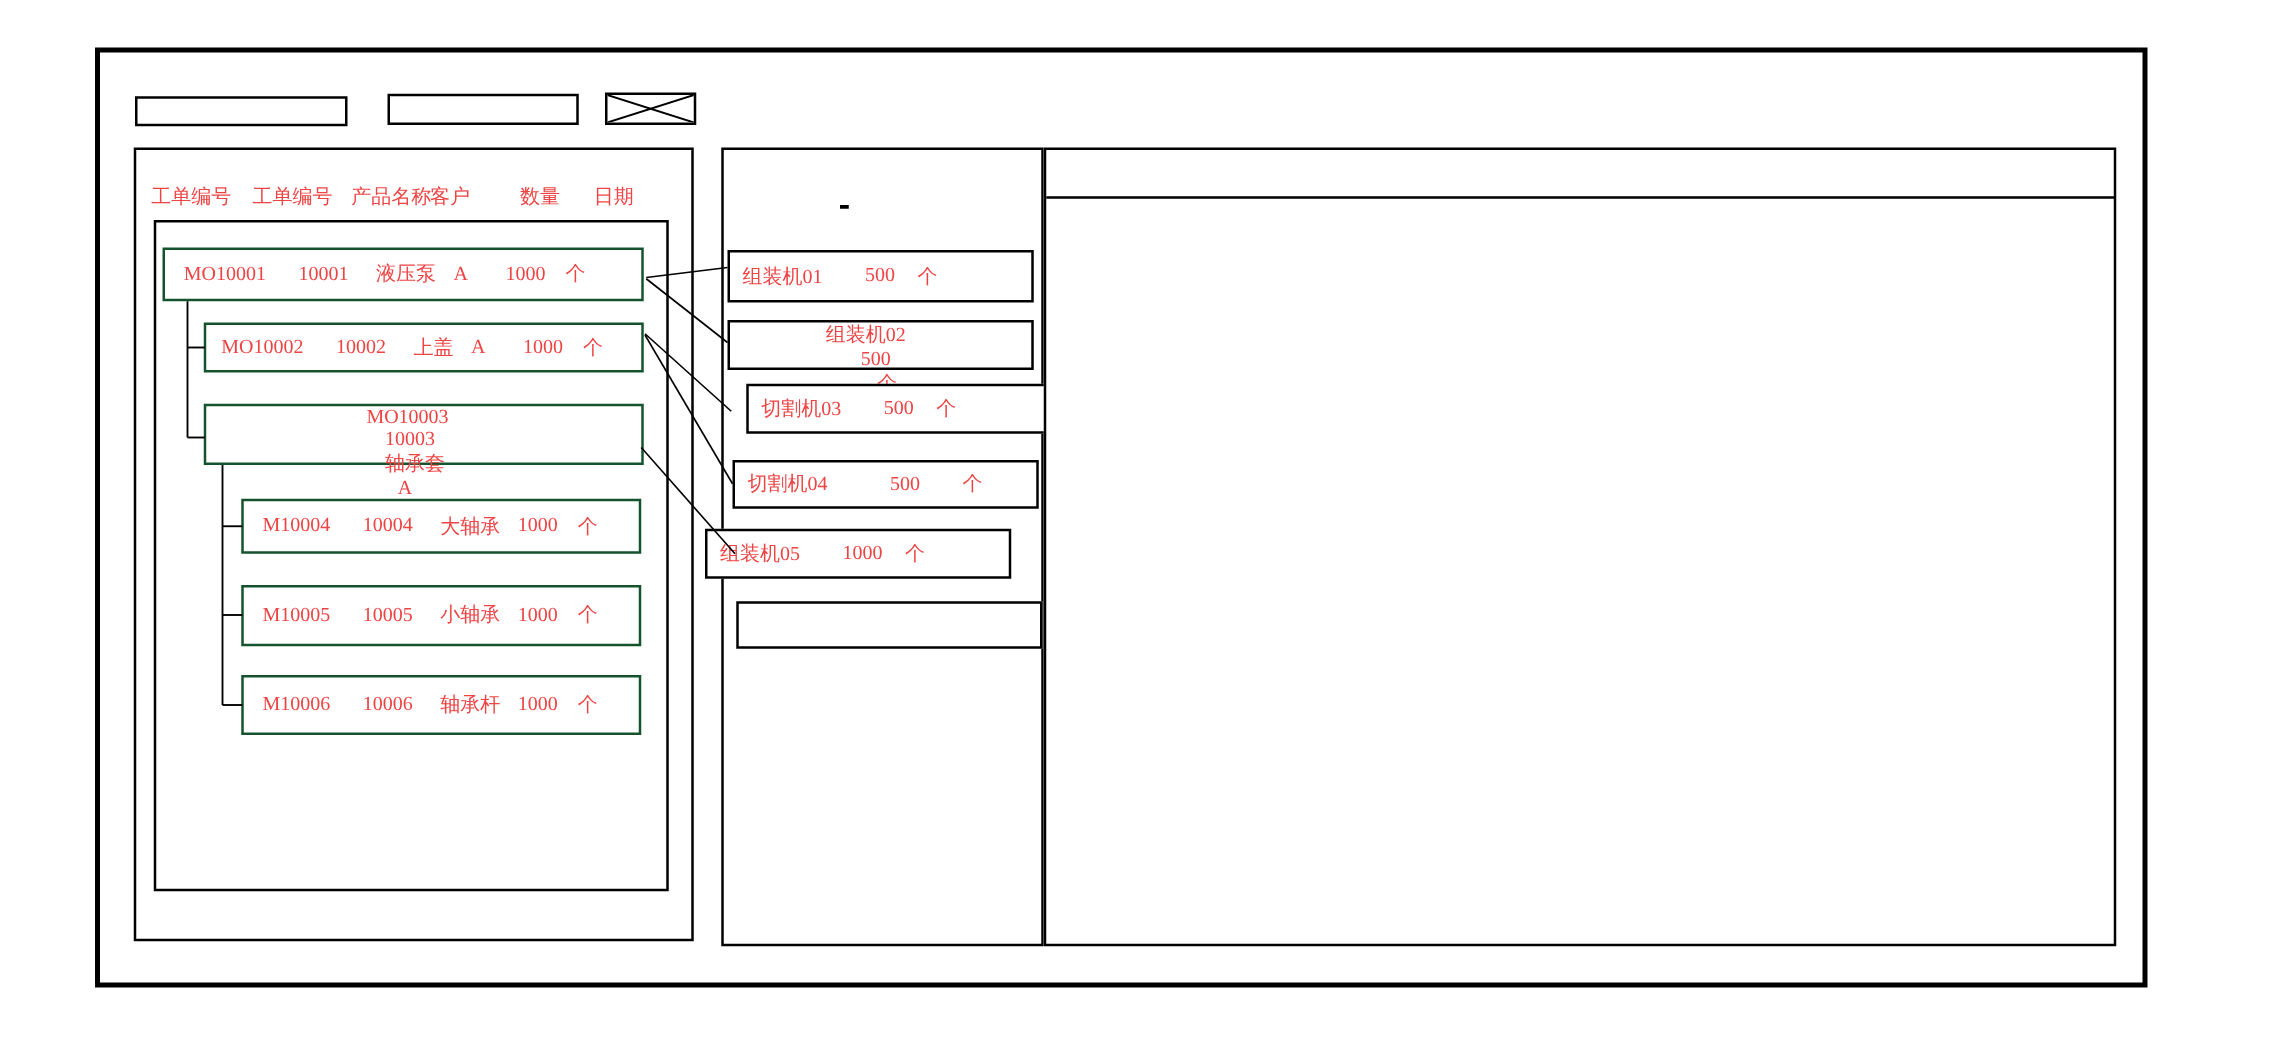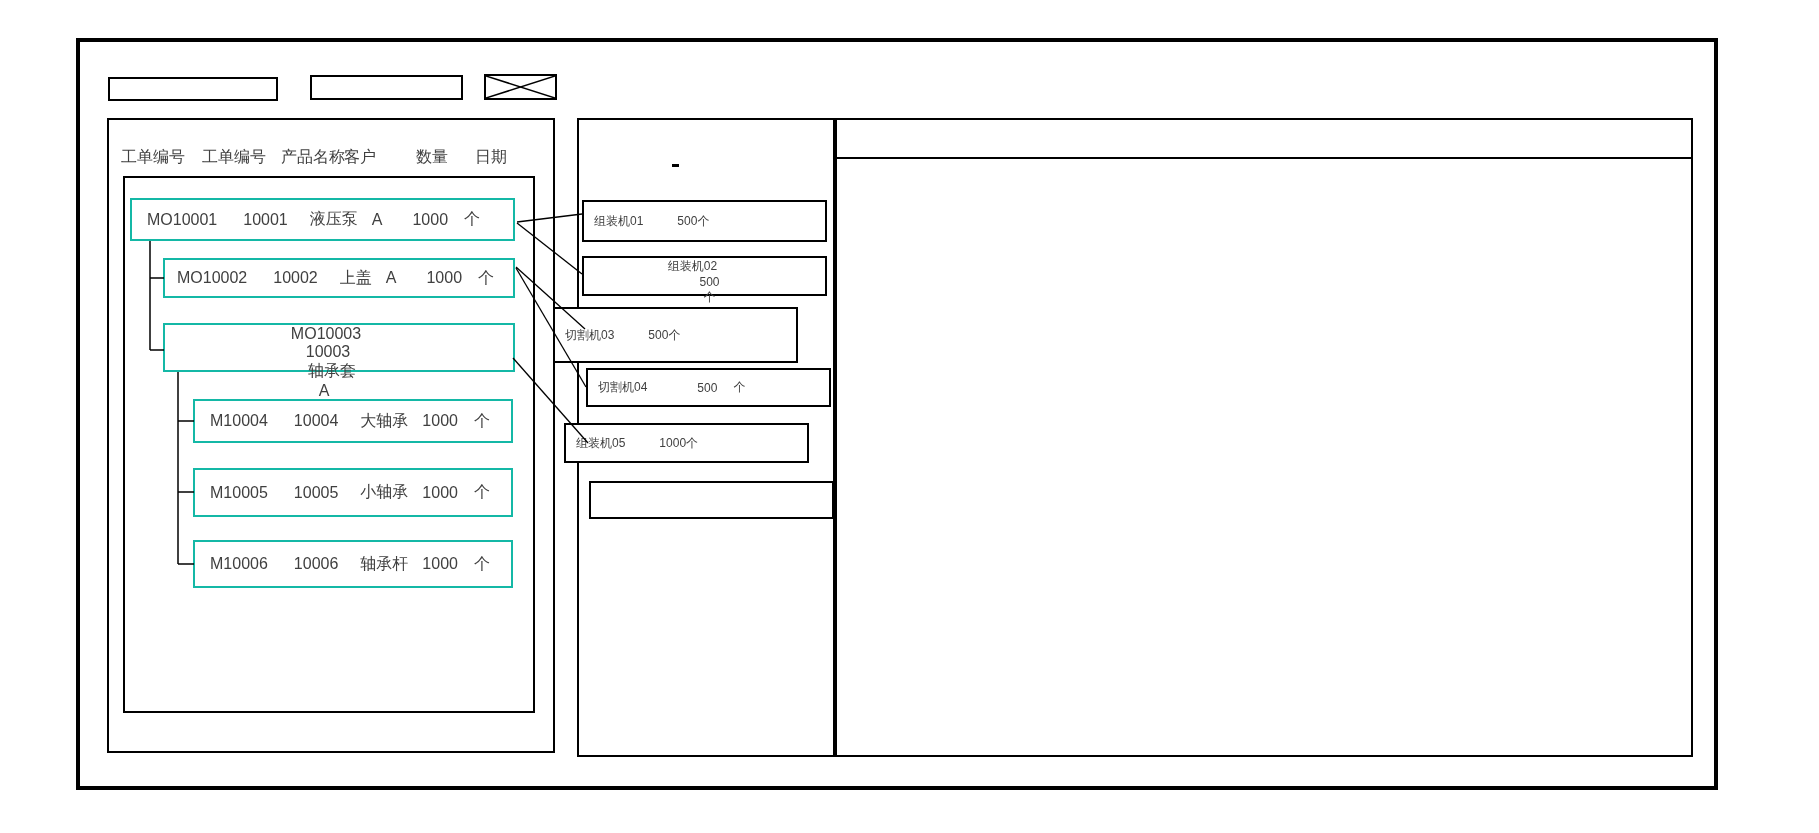--- a/index.html
+++ b/index.html
@@ -1,51 +1,51 @@
 <!DOCTYPE html>
 <html><head>
 <meta charset="utf-8">
 <style>
   html,body{margin:0;padding:0;background:#ffffff;}
   .canvas{
     position:relative;width:1819px;height:833px;background:#ffffff;
-    font-family:Liberation Sans, sans-serif;color:#404040;overflow:hidden;
+    font-family:Liberation Serif, serif;color:#ef4444;overflow:hidden;
   }
   .abs{position:absolute;box-sizing:border-box;}
   .window{left:76px;top:38px;width:1642px;height:752px;border:4px solid #000;background:#fff;}
   .tb-box{border:2px solid #000;background:#fff;}
   .tb-a{left:108px;top:77px;width:170px;height:24px;}
   .tb-b{left:310px;top:75px;width:153px;height:25px;}
   .close-box{left:484px;top:74px;width:73px;height:26px;border:2px solid #000;background:#fff;}
   .close-box svg{display:block;width:100%;height:100%;}
   .panel{border:2px solid #000;background:#fff;}
   .left-panel{left:107px;top:118px;width:448px;height:635px;}
   .mid-panel{left:577px;top:118px;width:258px;height:639px;}
   .right-panel{left:835px;top:118px;width:858px;height:639px;}
   .divider{left:837px;top:157px;width:855px;height:0;border-top:2px solid #000;}
   .hdr{position:absolute;top:147px;font-size:16px;white-space:nowrap;}
   .h0{left:121px;} .h1{left:202px;} .h2{left:281px;} .h3{left:344px;} .h4{left:416px;} .h5{left:475px;}
   .tree-box{left:123px;top:176px;width:412px;height:537px;border:2px solid #000;}
-  .wo-row{border:2px solid #14b8a6;background:#fff;display:flex;align-items:center;font-size:16px;white-space:nowrap;}
+  .wo-row{border:2px solid #14532d;background:#fff;display:flex;align-items:center;font-size:16px;white-space:nowrap;}
   .wo-row span{display:inline-block;}
   .f-order{margin-right:26px;} .f-pcode{margin-right:22px;} .f-pname{margin-right:14px;}
   .f-cust{margin-right:30px;} .f-qty{margin-right:16px;}
   .r0{left:130px;top:198px;width:385px;height:43px;padding-left:15px;}
   .r1{left:163px;top:258px;width:352px;height:40px;padding-left:12px;}
   .r2{left:163px;top:323px;width:352px;height:49px;flex-direction:column;}
   .r3{left:193px;top:399px;width:320px;height:44px;padding-left:15px;}
   .r4{left:193px;top:468px;width:320px;height:49px;padding-left:15px;}
   .r5{left:193px;top:540px;width:320px;height:48px;padding-left:15px;}
   .machine{border:2px solid #000;background:#fff;display:flex;align-items:center;
-    font-size:12px;white-space:nowrap;padding-left:10px;width:245px;}
+    font-size:16px;white-space:nowrap;padding-left:10px;width:245px;}
   .machine span{display:inline-block;}
-  .m-name{margin-right:34px;} .m-qty{}
+  .m-name{margin-right:34px;} .m-qty{margin-right:18px;}
   .m0{left:582px;top:200px;height:42px;}
   .m1{left:582px;top:256px;height:40px;flex-direction:column;}
-  .m2{left:553px;top:307px;height:56px;}
+  .m2{left:597px;top:307px;height:40px;}
   .m3{left:586px;top:368px;height:39px;gap:16px;}
   .m4{left:564px;top:423px;height:40px;}
   .m5{left:589px;top:481px;height:38px;}
   .dash{left:672px;top:164px;width:7px;height:3px;background:#000;}
   .overlay{position:absolute;left:0;top:0;width:1819px;height:833px;pointer-events:none;}
 </style>
 </head>
 <body>
 
 <div class="canvas">

